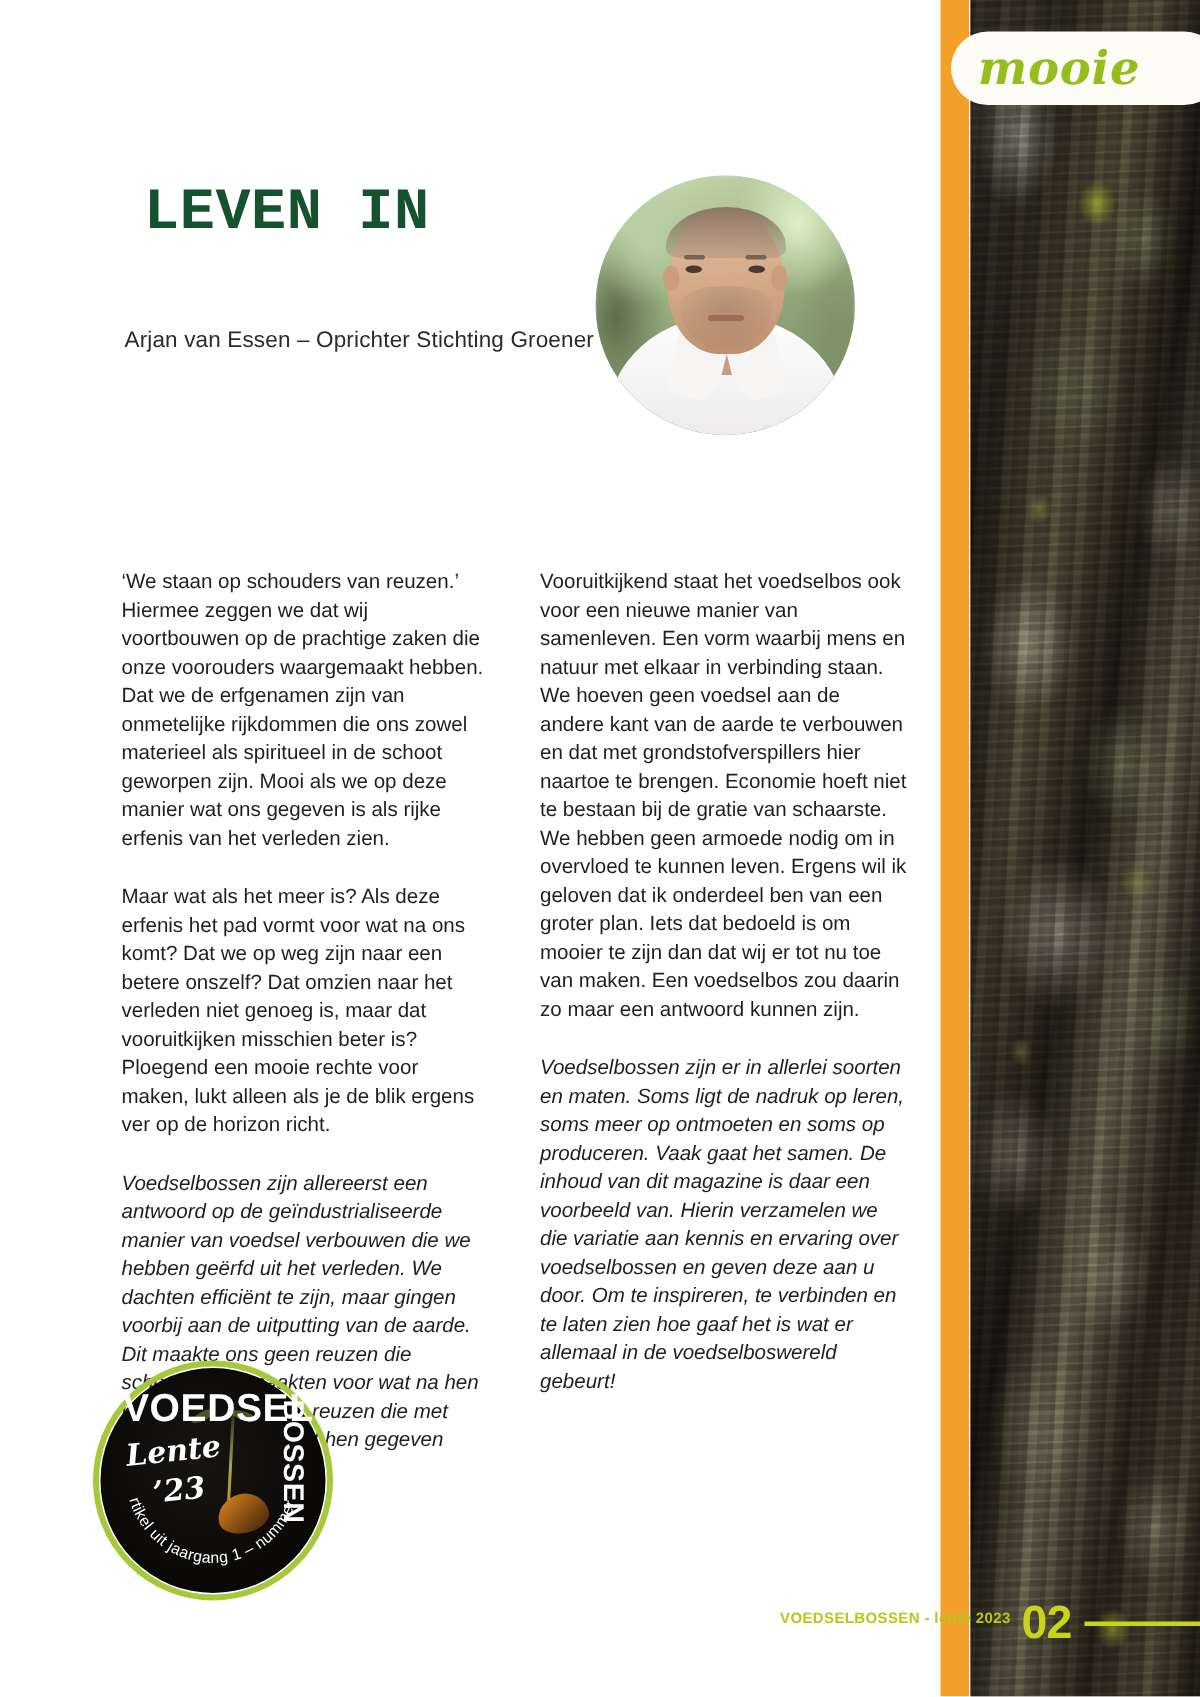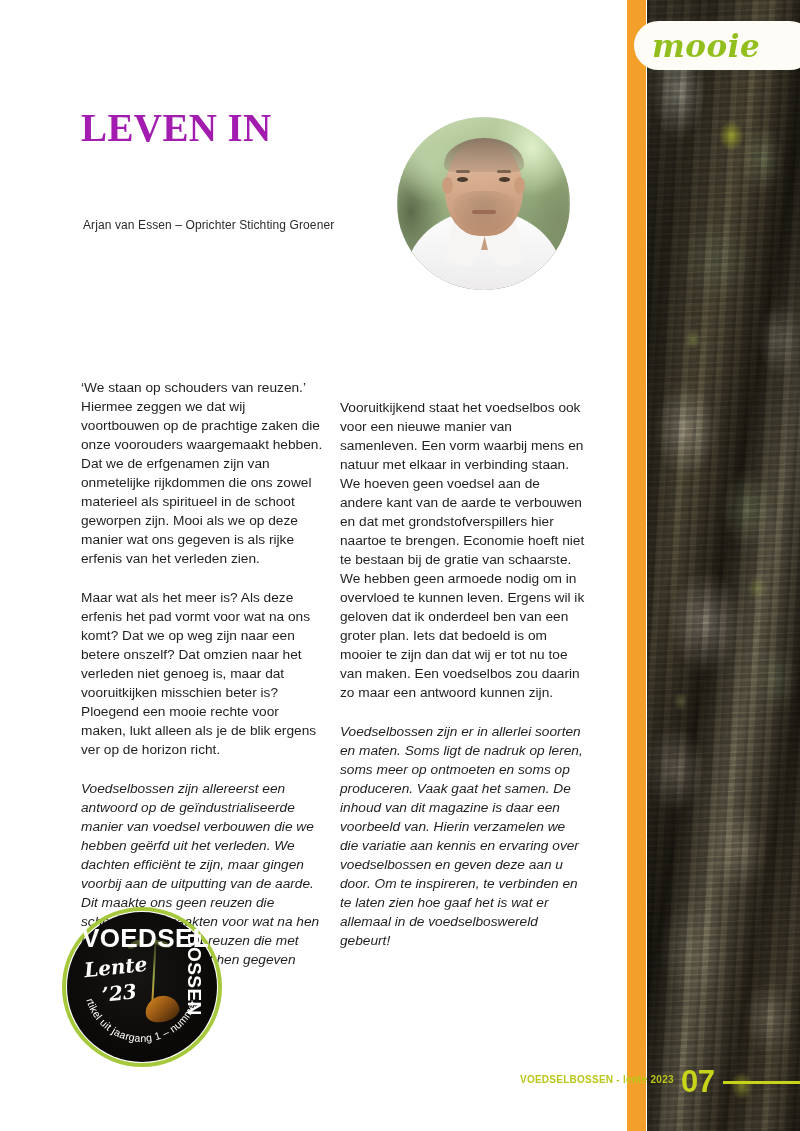--- a/index.html
+++ b/index.html
@@ -112,33 +112,33 @@
   }
 
   
   .headline {
     position: absolute;
     left: 80px;
     top: 104px;
     width: 330px;
   }
   .headline h1 {
-    margin: 1px;
-    font-family: Liberation Serif, serif;
+    margin: 16px;
+    font-family: Liberation Mono, monospace;
     font-weight: 700;
     font-size: 39px;
     line-height: 45px;
     letter-spacing: .4px;
-    color: #a21caf;
+    color: #14532d;
   }
   .byline {
     position: absolute;
     left: 83px;
     top: 218px;
-    font-size: 12px;
+    font-size: 15px;
     color: #2b2b2b;
     letter-spacing: .1px;
     white-space: nowrap;
   }
 
   
   .portrait {
     position: absolute;
     left: 397px;
     top: 117px;
@@ -274,21 +274,21 @@
   
   .col {
     position: absolute;
     top: 378px;
     width: 245px;
     font-size: 13.7px;
     line-height: 19px;
     color: #1f1f1f;
   }
   .col-left  { left: 81px; }
-  .col-right { left: 340px; margin-top: 20px; }
+  .col-right { left: 360px; }
   .col p {
     margin: 0 0 20px 0;
   }
   .col p:last-child { margin-bottom: 0; font-style: italic; }
 
   
   .stamp {
     position: absolute;
     left: 62px;
     top: 907px;
@@ -487,14 +487,14 @@
       <text>
         <textPath href="#stamparc" startOffset="50%" text-anchor="middle">
           <tspan id="curvedtspan">Artikel uit jaargang 1 – nummer 1</tspan>
         </textPath>
       </text>
     </svg>
   </div>
 </div>
 
 <div class="footer-label">VOEDSELBOSSEN - lente 2023</div>
-<div class="footer-page">07</div>
+<div class="footer-page">02</div>
 <div class="footer-line"></div>
 
 </body></html>

